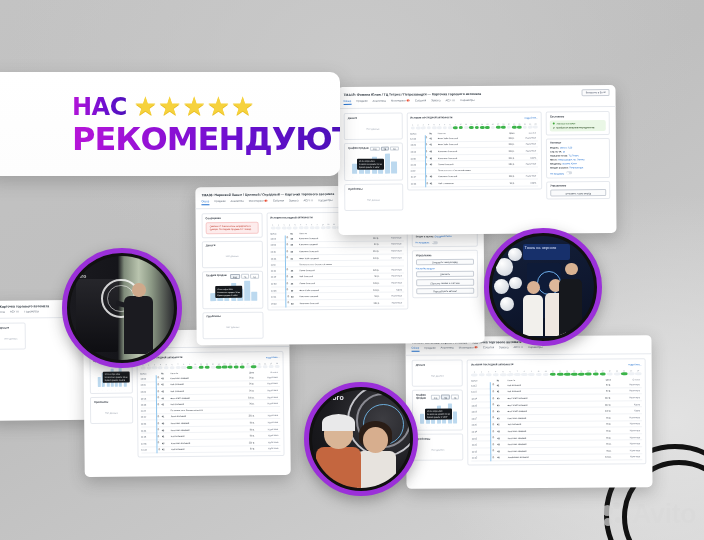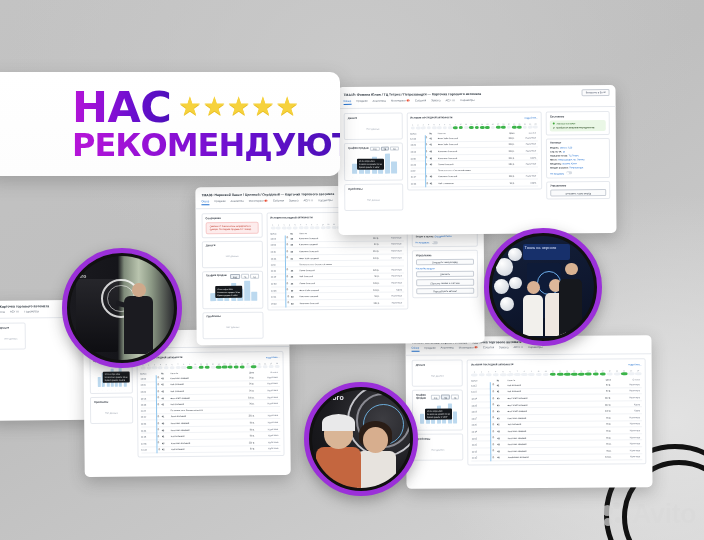--- a/index.html
+++ b/index.html
@@ -34,21 +34,21 @@
   .banner{
     position:absolute;left:-14px;top:72px;width:354px;height:104px;
     background:linear-gradient(180deg,#ffffff 0%,#fdfdfd 100%);
     border-radius:10px;box-shadow:0 6px 18px rgba(70,70,70,.28);
     display:flex;flex-direction:column;justify-content:center;padding-left:86px;
     box-sizing:border-box;z-index:9;
   }
   .bl1{display:flex;align-items:center;gap:7px;}
   .headline{
     font-family:"DejaVu Sans",sans-serif;
-    font-weight:bold;font-size:43px;line-height:.98;letter-spacing:-.5px;
+    font-weight:bold;font-size:24px;line-height:.98;letter-spacing:-.5px;
     background:linear-gradient(96deg,#b715d8 0%,#9611d6 28%,#6a0fcf 62%,#4b10b8 100%);
     -webkit-background-clip:text;background-clip:text;color:transparent;
     -webkit-text-fill-color:transparent;white-space:nowrap;
   }
   .hl2{font-size:32px;margin-top:2px;letter-spacing:-1px;}
   .stars{display:flex;gap:1px;margin-bottom:3px;}
   .star{font-size:26px;line-height:1;color:#f6d23d;text-shadow:0 1px 0 #e8bd20;}
 
   
   .panel{

